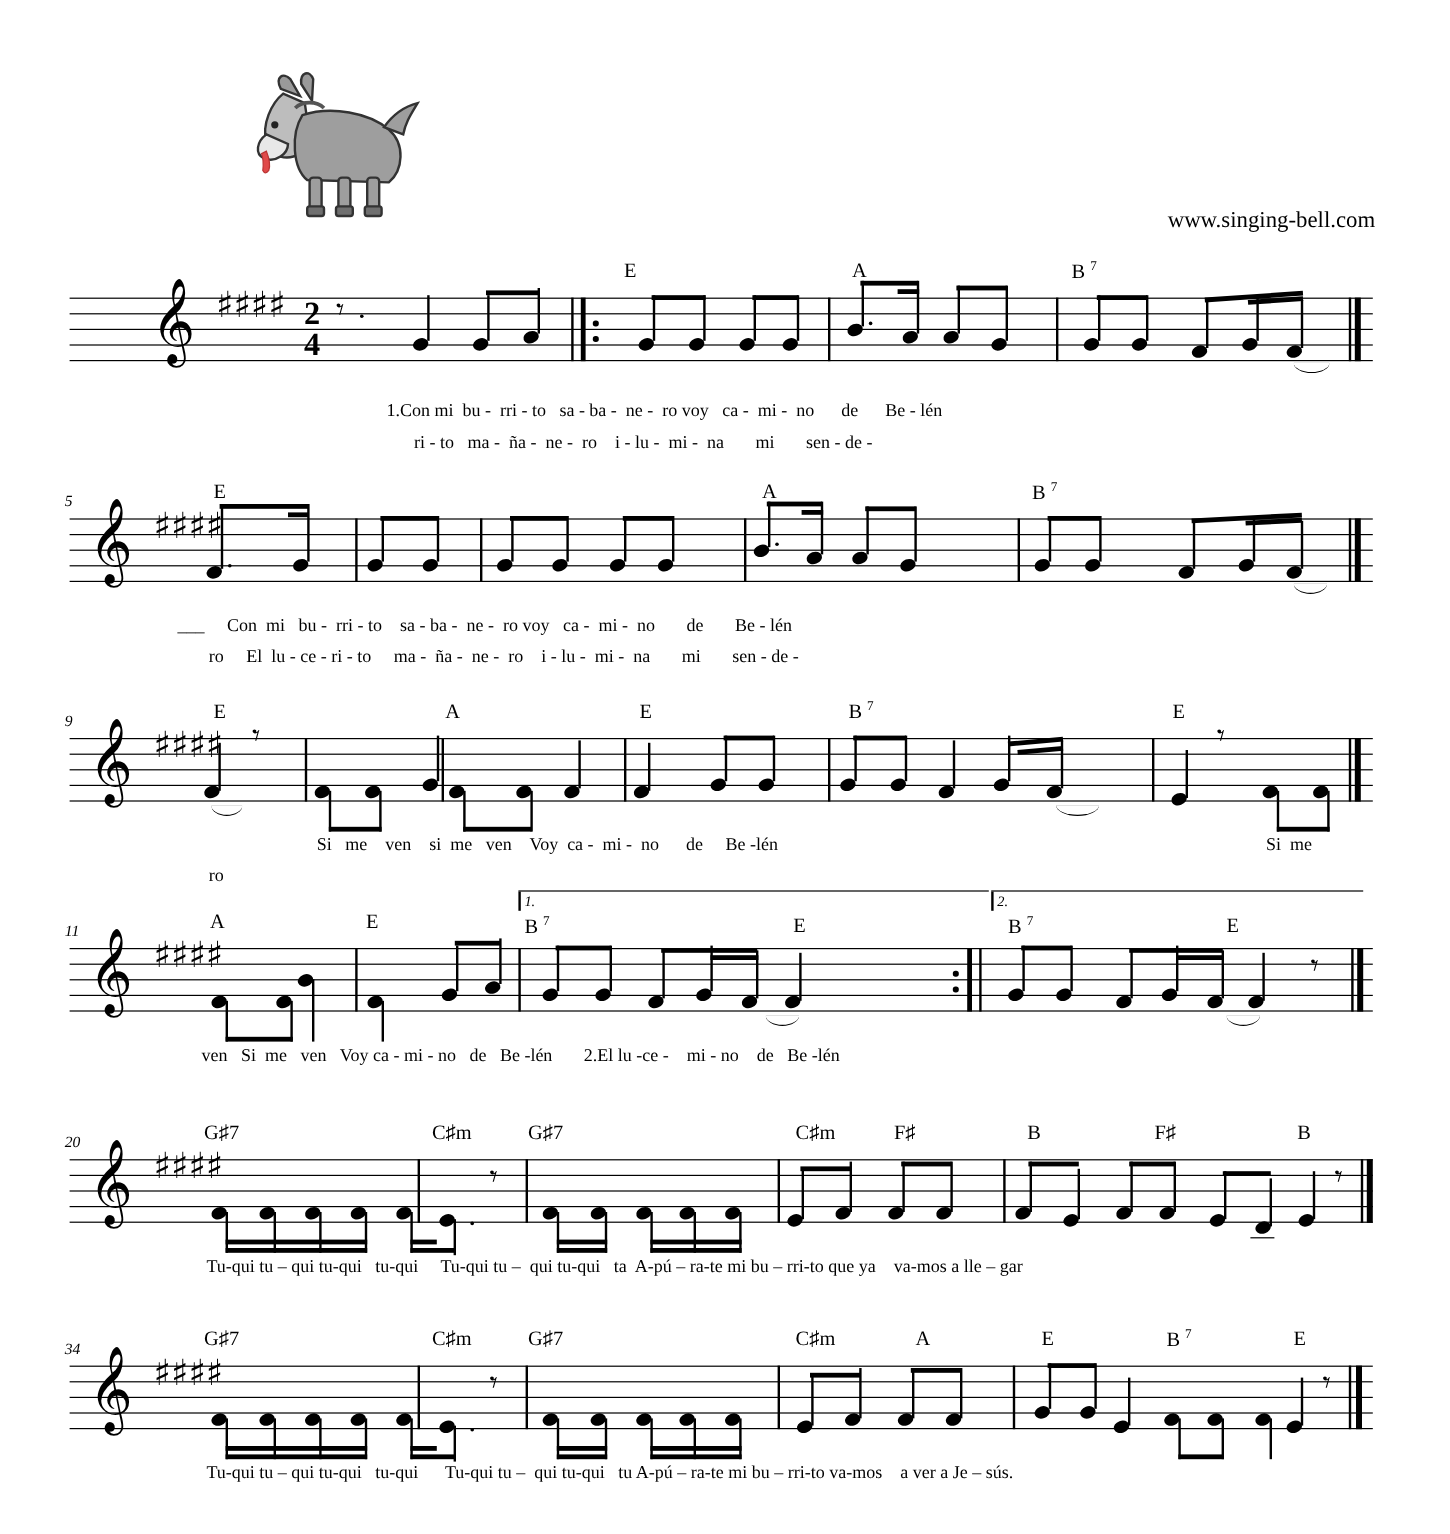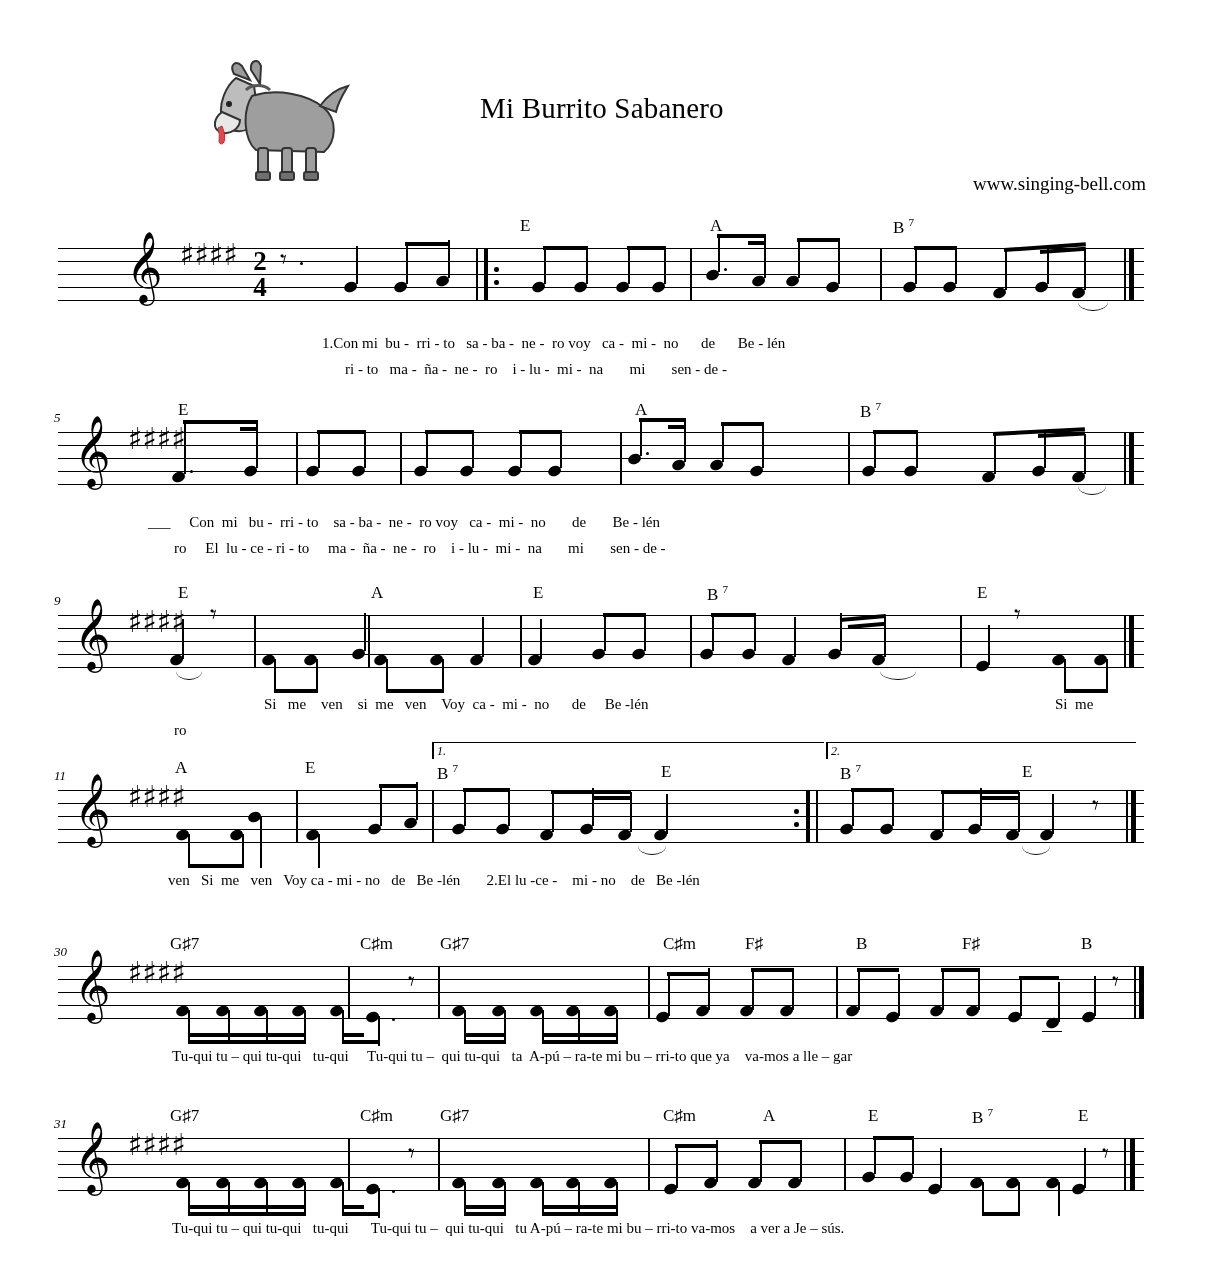--- a/index.html
+++ b/index.html
@@ -81,21 +81,20 @@
       <rect x="62" y="92" width="10" height="28" rx="3" fill="#9e9e9e" stroke="#333" stroke-width="2"></rect>
       <rect x="86" y="92" width="10" height="28" rx="3" fill="#9e9e9e" stroke="#333" stroke-width="2"></rect>
       <rect x="110" y="92" width="10" height="28" rx="3" fill="#9e9e9e" stroke="#333" stroke-width="2"></rect>
       <rect x="60" y="116" width="14" height="8" rx="2" fill="#6f6f6f" stroke="#333" stroke-width="2"></rect>
       <rect x="84" y="116" width="14" height="8" rx="2" fill="#6f6f6f" stroke="#333" stroke-width="2"></rect>
       <rect x="108" y="116" width="14" height="8" rx="2" fill="#6f6f6f" stroke="#333" stroke-width="2"></rect>
       <path d="M50 34 C56 28 68 28 74 34" fill="none" stroke="#555" stroke-width="3"></path>
     </svg>
   </div>
 
-  <div class="title">Mi Burrito Sabanero</div>
   <div class="website">www.singing-bell.com</div>
 
   <div class="system" style="top:248px;">
     <div class="staff">
       <div class="ln"></div>
         <div class="ln"></div>
         <div class="ln"></div>
         <div class="ln"></div>
         <div class="ln"></div>
     </div>
@@ -441,21 +440,21 @@
   </div>
 
   <div class="system" style="top:966px;">
     <div class="staff">
       <div class="ln"></div>
         <div class="ln"></div>
         <div class="ln"></div>
         <div class="ln"></div>
         <div class="ln"></div>
     </div>
-    <div class="measnum" style="left:54px;top:-22px;">30</div>
+    <div class="measnum" style="left:54px;top:-22px;">20</div>
     <div class="clef" style="left:74px;top:-12px;">𝄞</div>
     <div class="ksharp" style="left:128px;top:-8px;">♯♯♯♯</div>
 
     <div class="chord" style="left:170px;top:-32px;">G♯7</div>
     <div class="note" style="left:176px;top:40px;"></div>
       <div class="stem" style="left:188px;top:44px;height:34px;"></div>
     <div class="note" style="left:216px;top:40px;"></div>
       <div class="stem" style="left:228px;top:44px;height:34px;"></div>
     <div class="note" style="left:254px;top:40px;"></div>
       <div class="stem" style="left:266px;top:44px;height:34px;"></div>
@@ -540,21 +539,21 @@
   </div>
 
   <div class="system" style="top:1138px;">
     <div class="staff">
       <div class="ln"></div>
         <div class="ln"></div>
         <div class="ln"></div>
         <div class="ln"></div>
         <div class="ln"></div>
     </div>
-    <div class="measnum" style="left:54px;top:-22px;">31</div>
+    <div class="measnum" style="left:54px;top:-22px;">34</div>
     <div class="clef" style="left:74px;top:-12px;">𝄞</div>
     <div class="ksharp" style="left:128px;top:-8px;">♯♯♯♯</div>
 
     <div class="chord" style="left:170px;top:-32px;">G♯7</div>
     <div class="note" style="left:176px;top:40px;"></div>
       <div class="stem" style="left:188px;top:44px;height:34px;"></div>
     <div class="note" style="left:216px;top:40px;"></div>
       <div class="stem" style="left:228px;top:44px;height:34px;"></div>
     <div class="note" style="left:254px;top:40px;"></div>
       <div class="stem" style="left:266px;top:44px;height:34px;"></div>

